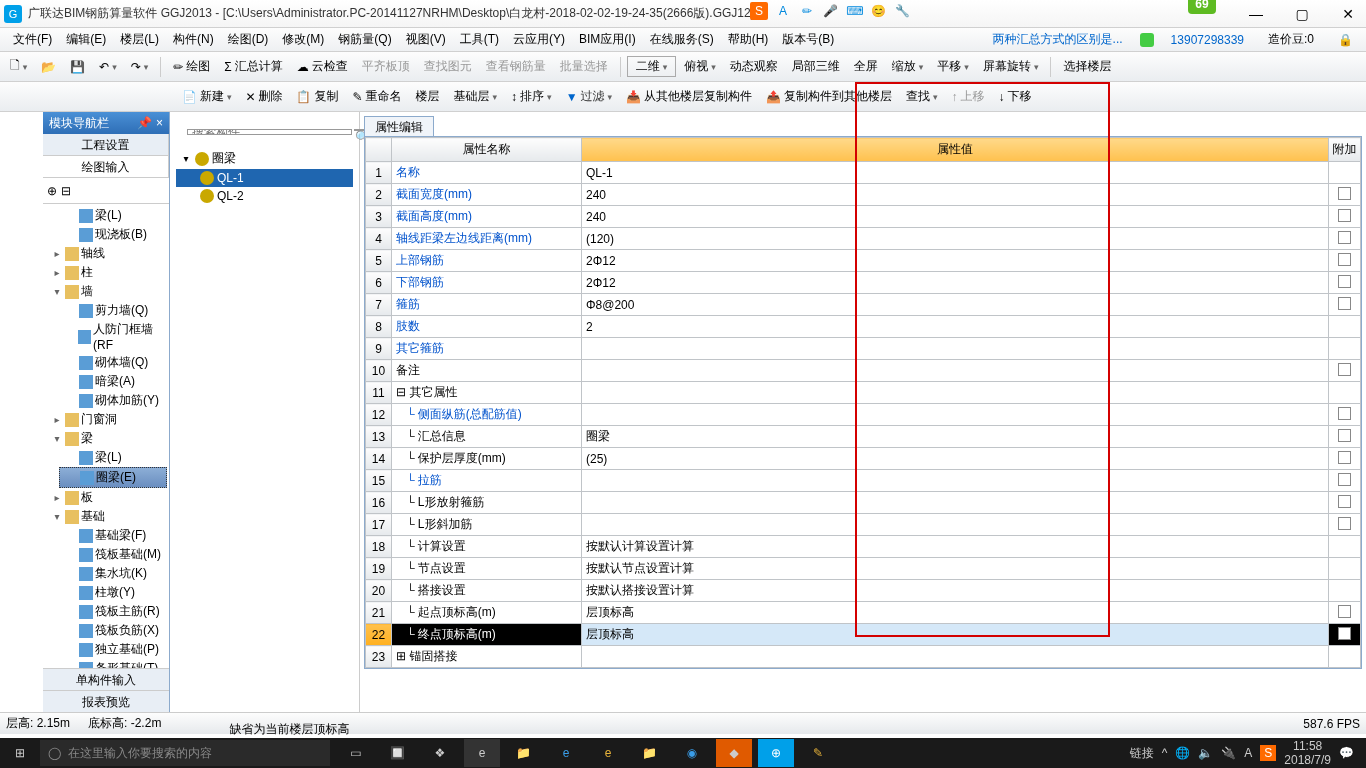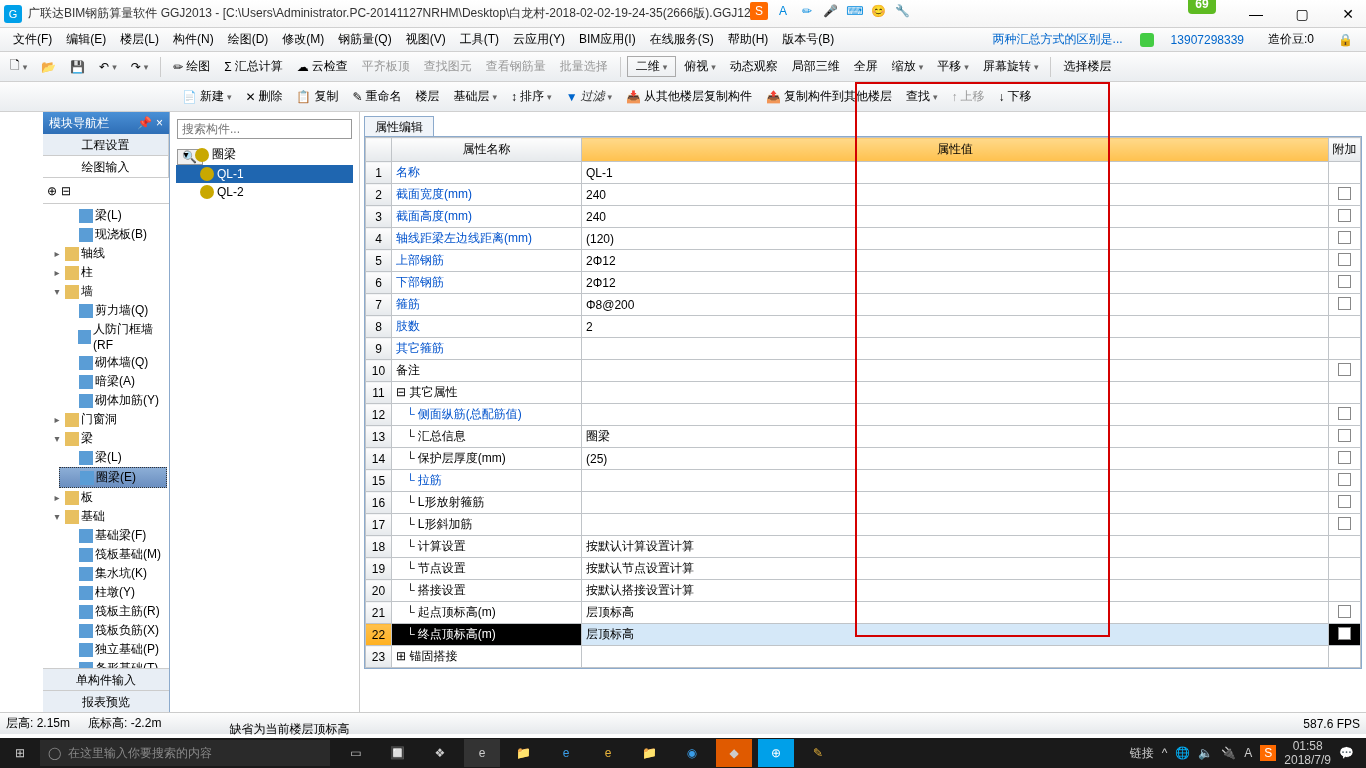--- a/index.html
+++ b/index.html
@@ -36,21 +36,21 @@
 .tree { flex: 1; overflow-y: auto; padding: 2px; }
 .tree-node { padding: 1px 0 1px 6px; display: flex; align-items: center; gap: 2px; cursor: pointer; }
 .tree-node .arrow { width: 12px; text-align: center; color: #666; font-size: 10px; }
 .tree-node .ticon { width: 14px; height: 14px; display: inline-block; }
 .tree-node.l1 { margin-left: 0; }
 .tree-node.l2 { margin-left: 14px; }
 .tree-node.selected { background: linear-gradient(#8caed6,#6a8ec0); color: #000; border: 1px dotted #333; }
 .input-row { height: 22px; background: #e8eef5; border-top: 1px solid #ccc; text-align: center; line-height: 22px; }
 
 .mid-panel { width: 190px; border-right: 1px solid #ccc; display: flex; flex-direction: column; }
-.search-box { height: 30px; padding: 7px; display: flex; gap: 10px; flex-direction: column; }
+.search-box { height: 30px; padding: 17px; display: flex; gap: 2px; }
 .search-box input { flex: 1; border: 1px solid #999; padding: 2px 4px; }
 .search-box button { width: 26px; border: 1px solid #999; background: #f0f0f0; }
 .mlist { padding: 2px 6px; }
 .mlist-node { padding: 2px 0; display: flex; align-items: center; gap: 3px; }
 .mlist-node .arrow { width: 12px; text-align: center; font-size: 10px; }
 .mlist-node .icon { width: 14px; height: 14px; background: #c9a800; border-radius: 50%; display: inline-block; }
 .mlist-node.selected { background: #1f66b0; color: #fff; }
 
 .right-panel { flex: 1; display: flex; flex-direction: column; position: relative; }
 .prop-tab { height: 24px; padding: 4px 0 0 4px; }
@@ -202,21 +202,21 @@
   <span class="tbtn">📋 <span>复制</span></span>
   <span class="tbtn">✎ <span>重命名</span></span>
   <span class="tbtn">
       <span>楼层</span>
     </span>
   <span class="tbtn">
       <span>基础层</span> 
       <span class="drop">▾</span>
     </span>
   <span class="tbtn">↕ <span>排序</span> <span class="drop">▾</span></span>
-  <span class="tbtn" style="color:#0066cc;">▼ <span style="color:#333;font-style:italic;">过滤</span> <span class="drop">▾</span></span>
+  <span class="tbtn" style="color:#0066cc;">▼ <span style="color:#333;">过滤</span> <span class="drop">▾</span></span>
   <span class="tbtn">📥 <span>从其他楼层复制构件</span></span>
   <span class="tbtn">📤 <span>复制构件到其他楼层</span></span>
   <span class="tbtn">
       <span>查找</span> 
       <span class="drop">▾</span>
     </span>
   <span class="tbtn" style="color:#999;">↑ <span>上移</span></span>
   <span class="tbtn">↓ <span>下移</span></span>
 </div>
 
@@ -575,18 +575,18 @@
   </div>
   <div class="tbright">
     <span>链接</span>
     <span>^</span>
     <span>🌐</span>
     <span>🔈</span>
     <span>🔌</span>
     <span>A</span>
     <span style="background:#ff6a00;color:#fff;padding:1px 4px;">S</span>
     <div style="text-align:center;line-height:14px;">
-      <div>01:58</div>
+      <div>11:58</div>
       <div>2018/7/9</div>
     </div>
     <span>💬</span>
   </div>
 </div>
 
 </body></html>

